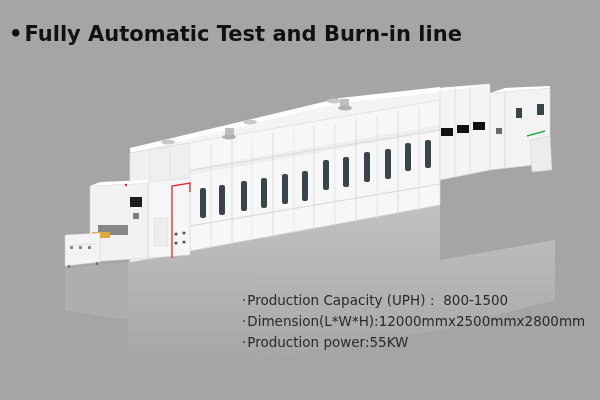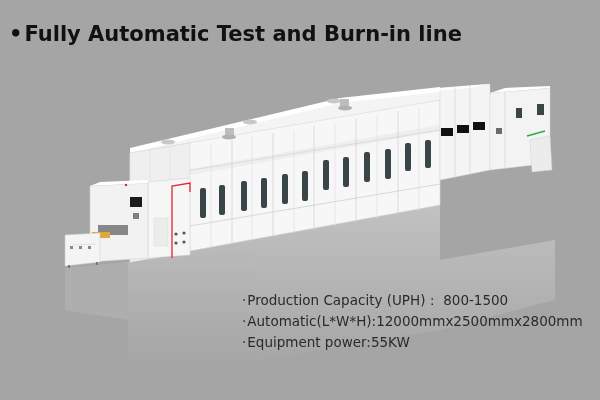--- a/index.html
+++ b/index.html
@@ -141,15 +141,15 @@
   <line x1="72" y1="245" x2="96" y2="244" stroke="#d4d4d4" stroke-width="0.6"></line>
   <rect x="70" y="246" width="3" height="3" fill="#888"></rect>
   <rect x="79" y="246" width="3" height="3" fill="#888"></rect>
   <rect x="88" y="246" width="3" height="3" fill="#888"></rect>
   <rect x="68" y="265" width="2" height="3" fill="#777"></rect>
   <rect x="96" y="262" width="2" height="3" fill="#777"></rect>
 </svg>
 
 <div class="specs">
   <span class="row"><span class="dot">·</span><span>Production Capacity (UPH)：  800-1500</span></span>
-  <span class="row"><span class="dot">·</span><span>Automatic(L*W*H):12000mmx2500mmx2800mm</span></span>
-  <span class="row"><span class="dot">·</span><span>Equipment power:55KW</span></span>
+  <span class="row"><span class="dot">·</span><span>Dimension(L*W*H):12000mmx2500mmx2800mm</span></span>
+  <span class="row"><span class="dot">·</span><span>Production power:55KW</span></span>
 </div>
 
 </body></html>

